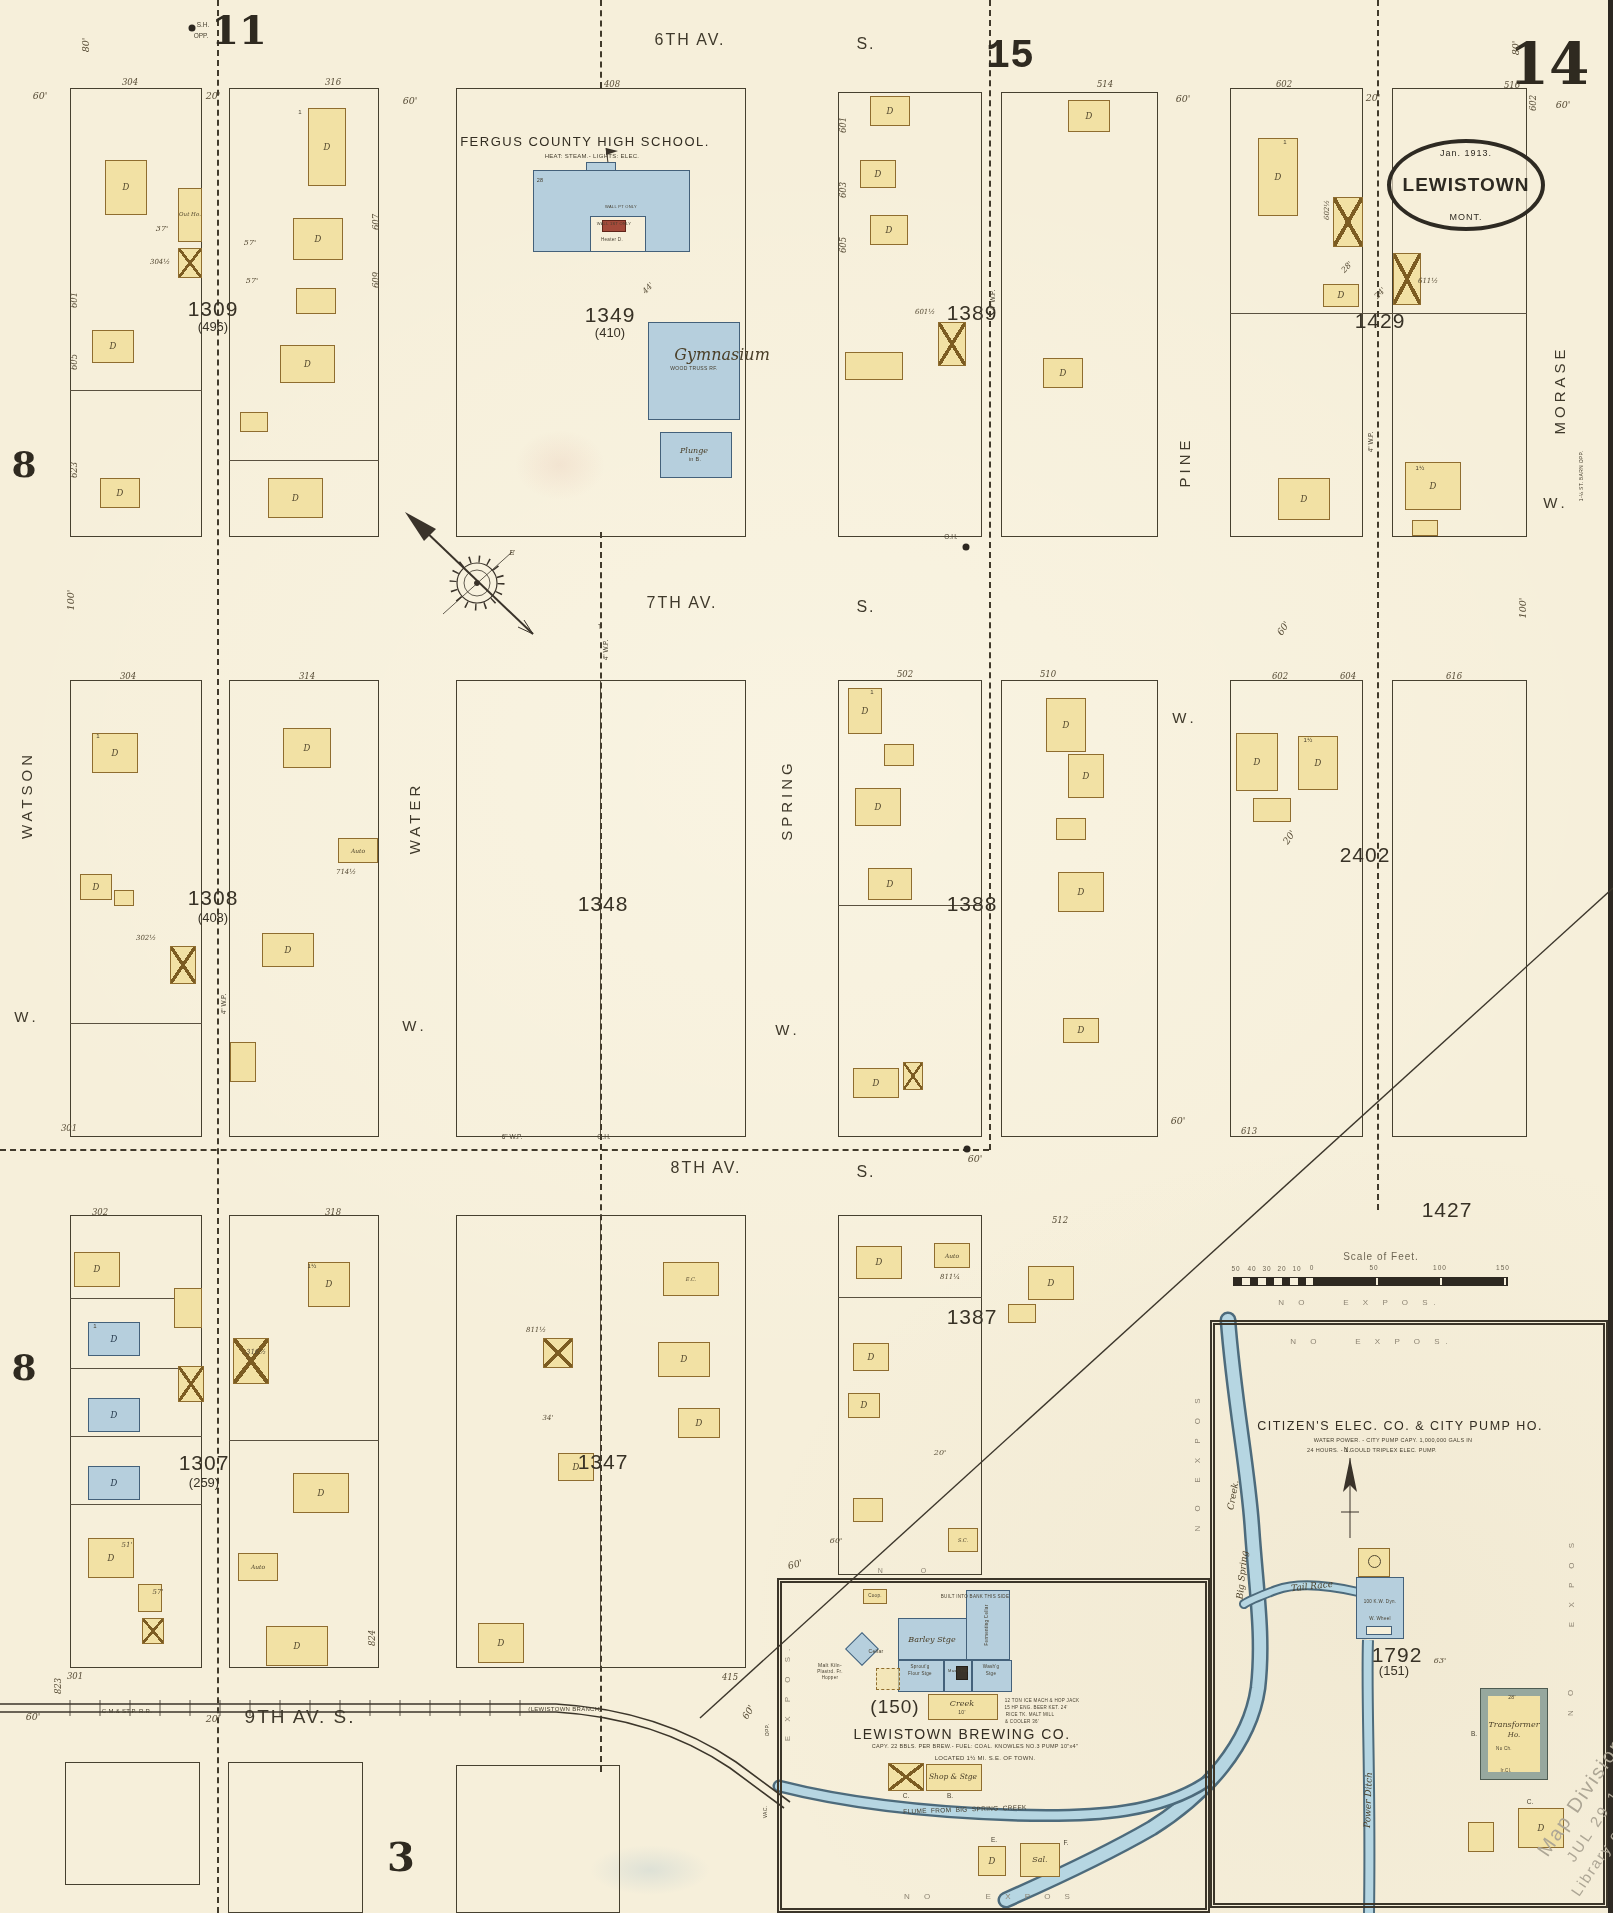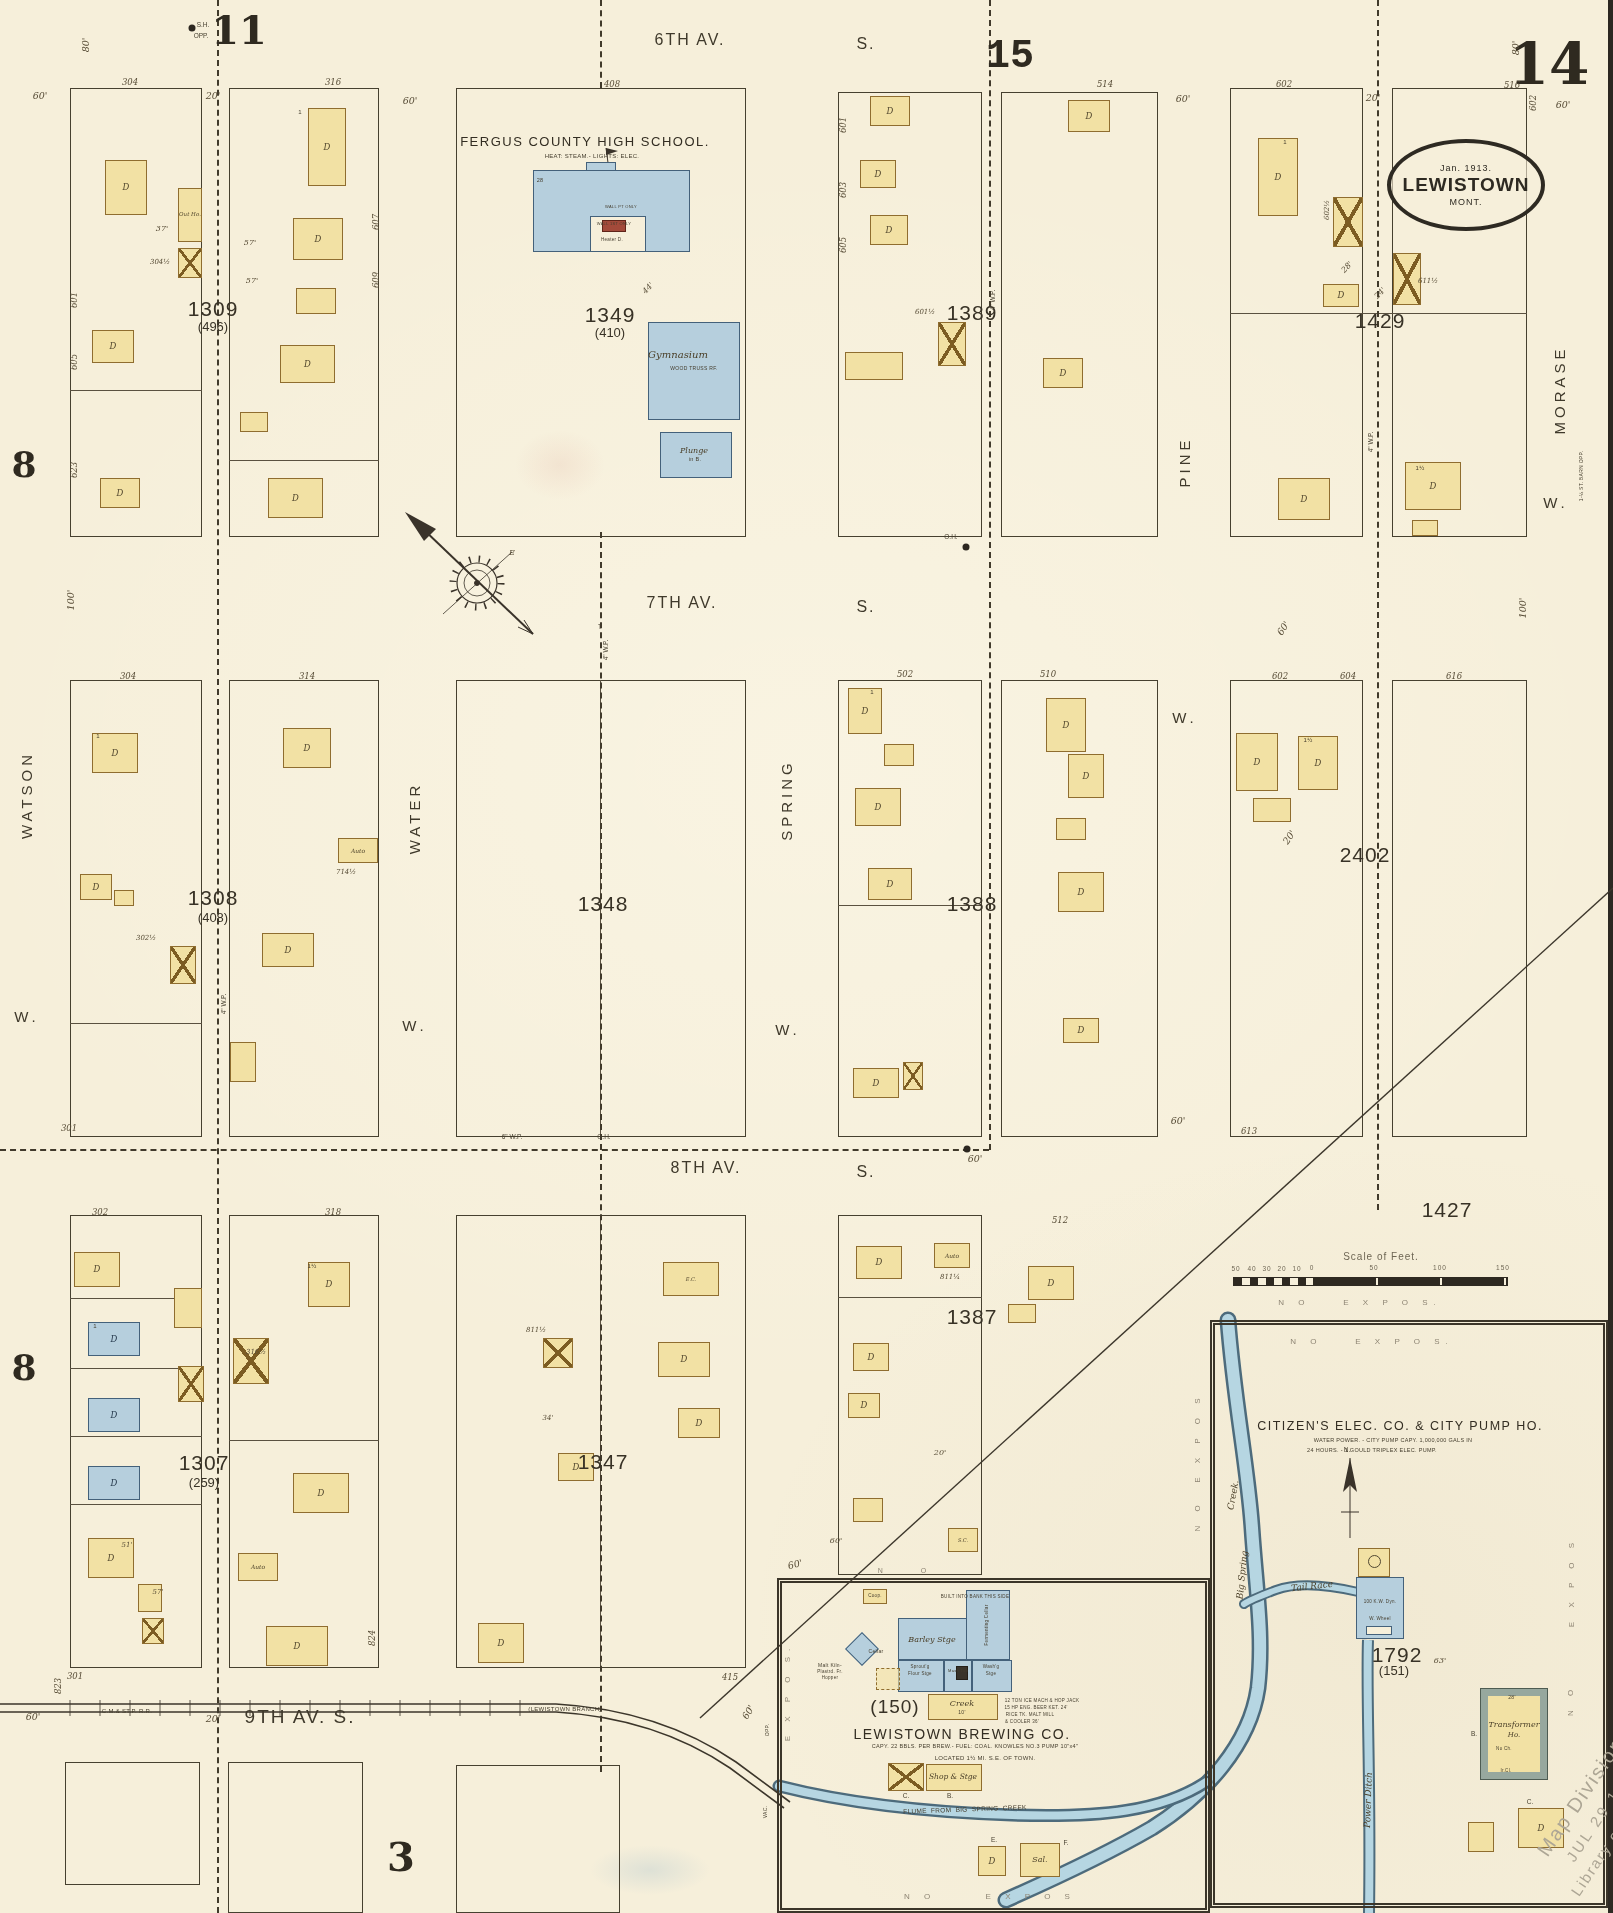--- a/index.html
+++ b/index.html
@@ -47,21 +47,21 @@
   .dim{font:italic 9.5px "DejaVu Serif",serif;color:#574c36;}
   .script{font:italic 9px "DejaVu Serif",serif;color:#4a3f28;}
   .dotted{font-size:8px;letter-spacing:6px;color:#8e8574;}
   .gray{color:#6e6654;font-size:10px;letter-spacing:1px;}
   .sheet{font-family:"DejaVu Serif",serif;font-weight:bold;color:#2f2a20;letter-spacing:0;}
 
   #badge{position:absolute;left:1387px;top:139px;width:150px;height:84px;border:4px solid #2e2a22;
          border-radius:50%;z-index:5;display:flex;flex-direction:column;align-items:center;justify-content:center;
          color:#2e2a22;background:rgba(246,239,218,.6);}
   #badge .b1{font-size:9px;letter-spacing:1px;}
-  #badge .b2{font-size:19px;letter-spacing:1px;font-weight:bold;margin:1px 0;}
+  #badge .b2{font-size:19px;letter-spacing:1px;font-weight:bold;margin:16px 0;}
   #badge .b3{font-size:9px;letter-spacing:1px;}
 
   #sb1{position:absolute;left:1233px;top:1277px;width:80px;height:7px;z-index:4;
        background:repeating-linear-gradient(90deg,#2e2921 0 8px,#f6efda 8px 16px);border:1px solid #2e2921;}
   #sb2{position:absolute;left:1313px;top:1277px;width:193px;height:7px;z-index:4;
        background:repeating-linear-gradient(90deg,#2e2921 0 62px,#f6efda 62px 64px);border:1px solid #2e2921;}
 
   #stamp{position:absolute;left:1430px;top:1775px;width:340px;z-index:6;transform:rotate(-56deg);
          transform-origin:50% 50%;text-align:center;color:#ada695;font-family:"Liberation Sans",sans-serif;}
   #stamp .s1{font-size:20px;letter-spacing:2px;}
@@ -329,21 +329,21 @@
     <div class="lbl bn" style="left: 1447px; top: 1210px; transform: translate(-50%, -50%);">1427</div>
     <div class="lbl bn" style="left: 1397px; top: 1655px; transform: translate(-50%, -50%);">1792</div>
     <div class="lbl bs" style="left: 1394px; top: 1671px; transform: translate(-50%, -50%);">(151)</div>
     <div class="lbl bn" style="left: 895px; top: 1707px; font-size: 19px; transform: translate(-50%, -50%);">(150)</div>
     <div class="lbl title" style="left: 585px; top: 142px; transform: translate(-50%, -50%);">FERGUS COUNTY HIGH SCHOOL.</div>
     <div class="lbl cap" style="left: 592px; top: 156px; font-size: 6px; transform: translate(-50%, -50%);">HEAT: STEAM.- LIGHTS: ELEC.</div>
     <div class="lbl cap" style="left: 540px; top: 181px; font-size: 5.5px; transform: translate(-50%, -50%);">28</div>
     <div class="lbl cap" style="left: 621px; top: 207px; font-size: 4px; transform: translate(-50%, -50%);">WALL PT ONLY</div>
     <div class="lbl cap" style="left: 614px; top: 224px; font-size: 4px; transform: translate(-50%, -50%);">WALL 1ST ONLY</div>
     <div class="lbl cap" style="left: 612px; top: 240px; font-size: 4.5px; transform: translate(-50%, -50%);">Heater D.</div>
-    <div class="lbl script" style="left: 678px; top: 354px; font-size: 10px; transform: translate(-50%, -50%);">Gymnasium</div>
+    <div class="lbl script" style="left: 722px; top: 354px; font-size: 16px; transform: translate(-50%, -50%);">Gymnasium</div>
     <div class="lbl cap" style="left: 694px; top: 369px; transform: translate(-50%, -50%);">WOOD TRUSS RF.</div>
     <div class="lbl script" style="left: 694px; top: 450px; font-size: 8px; transform: translate(-50%, -50%);">Plunge</div>
     <div class="lbl cap" style="left: 695px; top: 460px; font-size: 5.5px; transform: translate(-50%, -50%);">in B.</div>
     <div class="lbl title" style="left: 1400px; top: 1427px; font-size: 12.5px; transform: translate(-50%, -50%);">CITIZEN'S ELEC. CO. &amp; CITY PUMP HO.</div>
     <div class="lbl cap" style="left: 1393px; top: 1441px; font-size: 5.5px; transform: translate(-50%, -50%);">WATER POWER. - CITY PUMP CAPY. 1,000,000 GALS IN</div>
     <div class="lbl cap" style="left: 1372px; top: 1451px; font-size: 5.5px; transform: translate(-50%, -50%);">24 HOURS. - 1 GOULD TRIPLEX ELEC. PUMP.</div>
     <div class="lbl title" style="left: 962px; top: 1734px; font-size: 14px; transform: translate(-50%, -50%);">LEWISTOWN BREWING CO.</div>
     <div class="lbl cap" style="left: 975px; top: 1747px; font-size: 5.5px; transform: translate(-50%, -50%);">CAPY. 22 BBLS. PER BREW.- FUEL: COAL. KNOWLES NO.3 PUMP 10"x4"</div>
     <div class="lbl cap" style="left: 985px; top: 1758px; font-size: 6px; transform: translate(-50%, -50%);">LOCATED 1½ MI. S.E. OF TOWN.</div>
     <div class="lbl gray" style="left: 1381px; top: 1257px; transform: translate(-50%, -50%);">Scale of Feet.</div>

